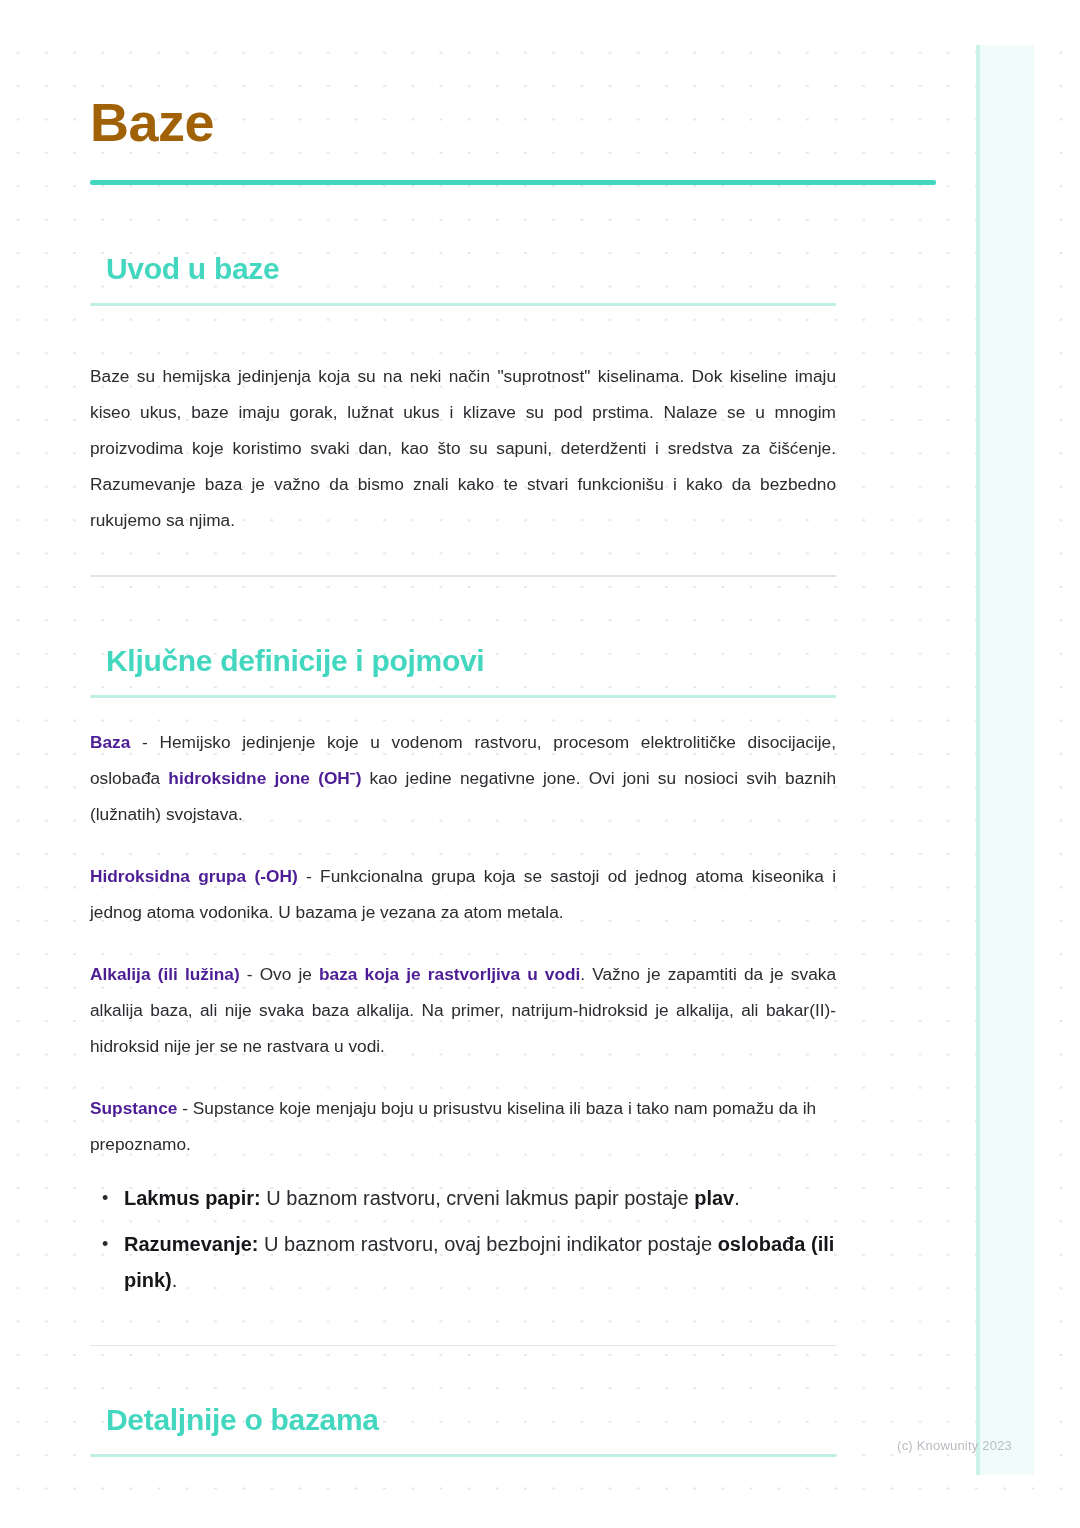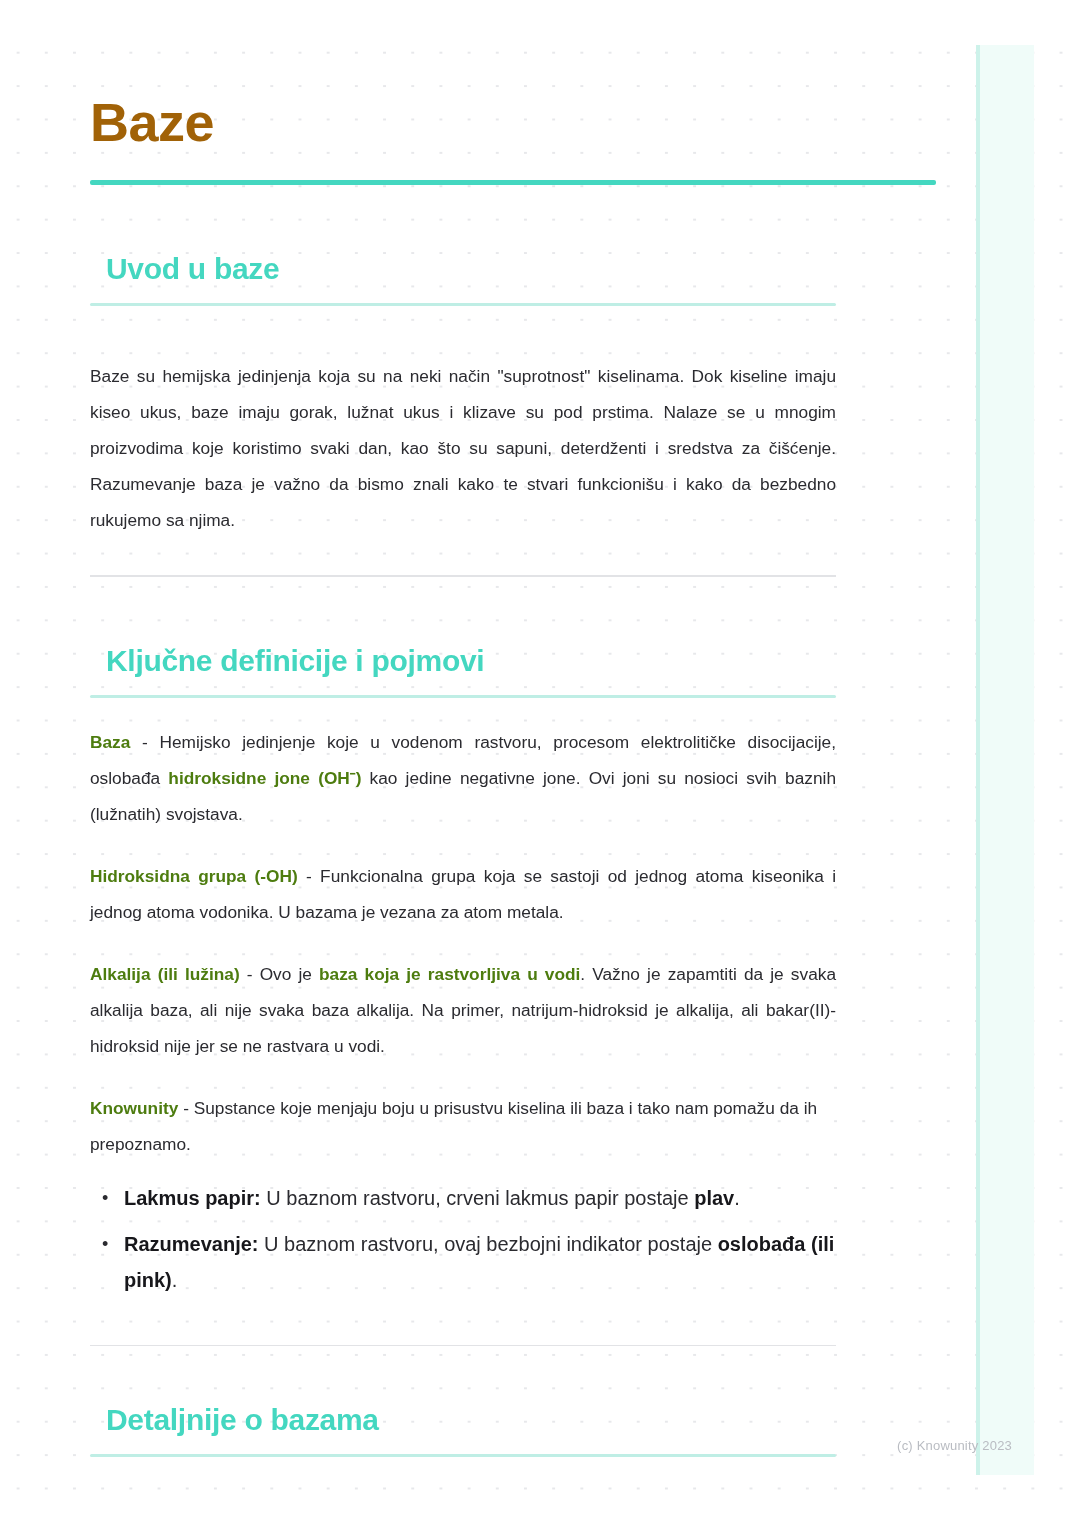--- a/index.html
+++ b/index.html
@@ -118,21 +118,21 @@
   }
 
   p.body.first {
     padding-top: 52px;
   }
 
   p.body.nojust {
     text-align: left;
   }
 
-  p.body b { font-weight: bold; color: #4d7c0f; }
+  p.body b { font-weight: bold; color: #4c1d95; }
 
   ul.indicators {
     width: 746px;
     margin: 0;
     padding: 18px 0 0 34px;
     list-style: none;
   }
   ul.indicators li {
     position: relative;
     font-size: 20px;
@@ -185,21 +185,21 @@
     <h2 class="section-heading">Ključne definicije i pojmovi</h2>
     <div class="heading-rule"></div>
 
     <p class="body"><b>Baza</b><span> - Hemijsko jedinjenje koje u vodenom rastvoru, procesom elektrolitičke disocijacije, oslobađa </span><b>hidroksidne jone (OH⁻)</b><span> kao jedine negativne jone. Ovi joni su nosioci svih baznih (lužnatih) svojstava.</span></p>
 
     <p class="body"><b>Hidroksidna grupa (-OH)</b><span> - Funkcionalna grupa koja se sastoji od jednog atoma kiseonika i jednog atoma vodonika. U bazama je vezana za atom metala.</span></p>
 
 
     <p class="body"><b>Alkalija (ili lužina)</b><span> - Ovo je </span><b>baza koja je rastvorljiva u vodi</b><span>. Važno je zapamtiti da je svaka alkalija baza, ali nije svaka baza alkalija. Na primer, natrijum-hidroksid je alkalija, ali bakar(II)-hidroksid nije jer se ne rastvara u vodi.</span></p>
 
-    <p class="body nojust"><b>Knowunity</b><span> - Supstance koje menjaju boju u prisustvu kiselina ili baza i tako nam pomažu da ih prepoznamo.</span></p>
+    <p class="body nojust"><b>Supstance</b><span> - Supstance koje menjaju boju u prisustvu kiselina ili baza i tako nam pomažu da ih prepoznamo.</span></p>
 
     <ul class="indicators">
       <li><b>Lakmus papir:</b><span> U baznom rastvoru, crveni lakmus papir postaje </span><b>plav</b><span>.</span></li>
       <li><b>Razumevanje:</b><span> U baznom rastvoru, ovaj bezbojni indikator postaje </span><b>oslobađa (ili pink)</b><span>.</span></li>
     </ul>
 
     <div class="divider"></div>
 
     <h2 class="section-heading bottom">Detaljnije o bazama</h2>
     <div class="heading-rule"></div>

